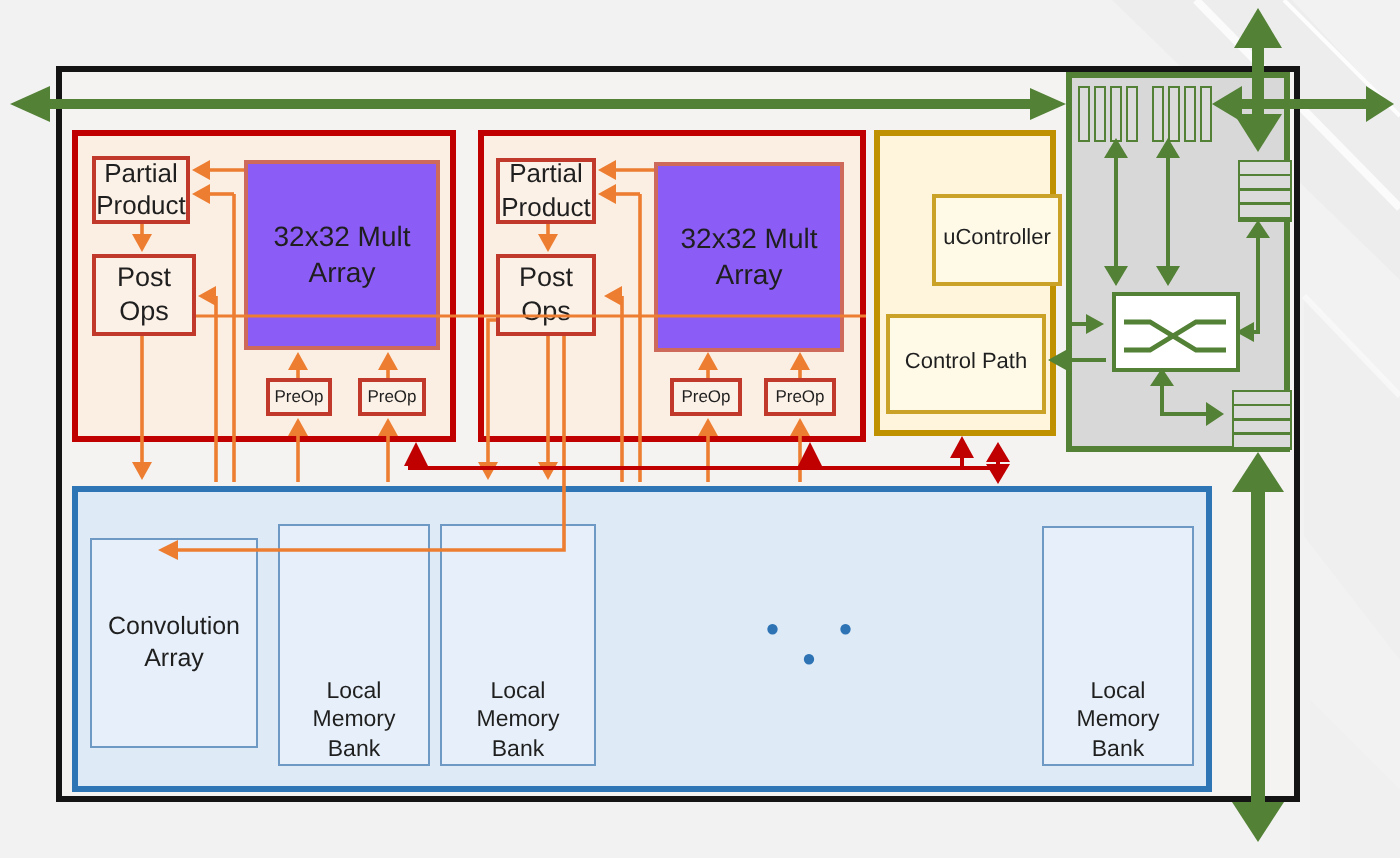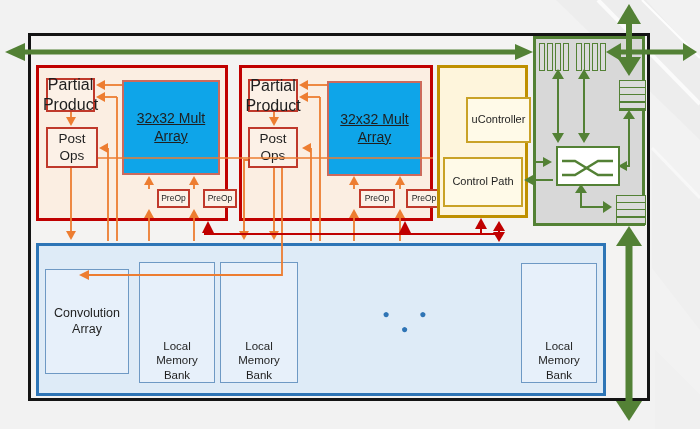--- a/index.html
+++ b/index.html
@@ -5,39 +5,39 @@
   html,body{margin:0;padding:0;}
   .stage{position:relative;width:700px;height:429px;background:#F2F2F2;overflow:hidden;
          font-family:"Liberation Sans", sans-serif;color:#1f1f1f;}
   .abs{position:absolute;box-sizing:border-box;}
   .lbl{display:flex;align-items:center;justify-content:center;text-align:center;line-height:1.25;}
   
   .frame{left:28px;top:33px;width:622px;height:368px;border:3px solid #141414;background:#F4F3F2;}
   
   .redblock{border:3px solid #C00000;background:#FBEEE2;}
   .red-inner{border:2px solid #C0392B;background:#FCF1E7;}
-  .ma{border:2px solid #CD6A5C;background:#0ea5e9;text-decoration:underline;}
+  .ma{border:2px solid #CD6A5C;background:#8b5cf6;}
   
   .goldblock{border:3px solid #BF9000;background:#FEF5DC;}
   .gold-inner{border:2px solid #C9A227;background:#FFFAE8;}
   
   .greenblock{border:3px solid #538135;background:#D8D8D8;}
   .bar{border:1.5px solid #538135;background:#DBDBDB;}
   .fifo{border:1.5px solid #538135;
         background:repeating-linear-gradient(180deg,#DBDBDB 0 5.8px,#538135 5.8px 7.2px);}
   .xbar{border:2px solid #538135;background:#FFFFFF;}
   
   .blueblock{border:3px solid #2E75B6;background:#DEEBF7;}
   .blue-inner{border:1.5px solid #6E99C4;background:#E7F0FA;}
   .dots{color:#2E74B5;font-weight:bold;font-size:12px;letter-spacing:13px;}
   svg{display:block;}
   .overlay{pointer-events:none;}
   
-  .fs-pp{font-size:16px;} .fs-po{font-size:13.5px;} .fs-ma{font-size:14px;}
-  .fs-pre{font-size:8.5px;margin-left:24px;} .fs-ctl{font-size:11px;} .fs-ce{font-size:12.5px;} .fs-mem{font-size:11.5px;align-items:flex-end;}
+  .fs-pp{font-size:13px;} .fs-po{font-size:13.5px;} .fs-ma{font-size:14px;}
+  .fs-pre{font-size:8.5px;} .fs-ctl{font-size:11px;} .fs-ce{font-size:12.5px;} .fs-mem{font-size:11.5px;align-items:flex-end;}
 </style>
 </head>
 <body>
 
 <div class="stage">
 
   <svg class="abs overlay" style="left:0;top:0" width="700" height="429" viewBox="0 0 700 429">
     <polygon points="556,0 646,0 700,58 700,140" fill="#E9E9E9" opacity="0.55"></polygon>
     <line x1="598" y1="0" x2="700" y2="104" stroke="#FDFDFD" stroke-width="4" opacity="0.9"></line>
     <line x1="642" y1="0" x2="700" y2="58" stroke="#FFFFFF" stroke-width="2" opacity="0.9"></line>

